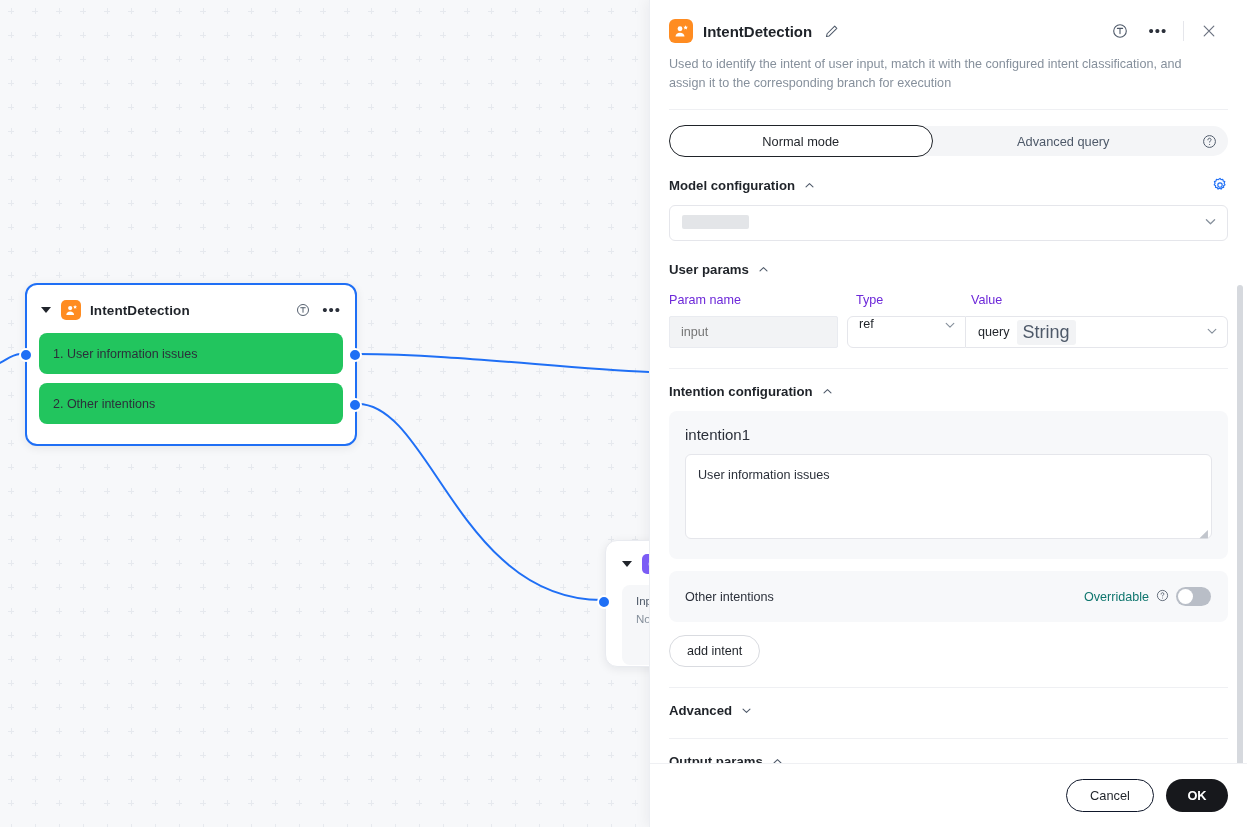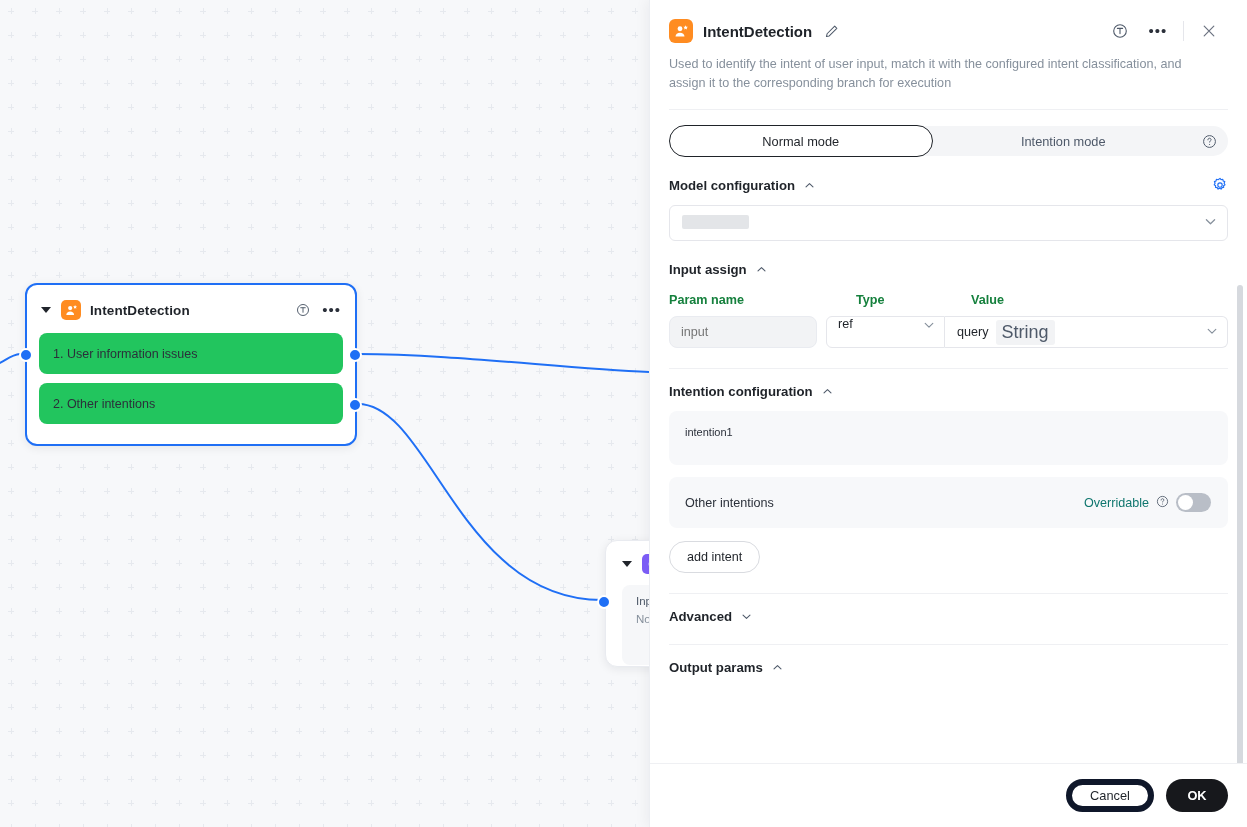--- a/index.html
+++ b/index.html
@@ -129,49 +129,49 @@
   .gear{cursor:pointer;display:flex;align-items:center;}
 
   .select{
     margin-top:12px;height:34px;border:1px solid #e5e6eb;border-radius:6px;
     display:flex;align-items:center;padding:0 10px 0 12px;cursor:pointer;background:#fff;
   }
   .select .val{flex:1;font-size:12.8px;color:#1f2329;}
   .redacted{display:inline-block;width:67px;height:14px;background:#e3e5e8;border-radius:2px;}
 
   .cols{display:flex;margin-top:16px;}
-  .col-label{font-size:12.6px;color:#15803d;font-weight:bold;}
+  .col-label{font-size:12.6px;color:#6d28d9;}
   .c1{width:187px;}
   .c2{width:115px;}
   .c3{flex:1;}
 
   .row{display:flex;margin-top:9px;gap:0;align-items:center;}
   .inp{
-    width:148px;height:32px;border:1px solid #e9ebf0;border-radius:8px;background:#f2f3f5;
+    width:169px;height:32px;border:1px solid #e9ebf0;border-radius:2px;background:#f2f3f5;
     display:flex;align-items:center;padding:0 11px;font-size:12.6px;color:#b4b8c0;
     box-sizing:border-box;
   }
   .sel-small{
     width:119px;height:32px;border:1px solid #e5e6eb;border-radius:6px 0 0 6px;background:#fff;
     display:flex;padding:0 9px 0 11px;cursor:pointer;box-sizing:border-box;
     margin-left:9px;
   }
   .sel-small .t{flex:1;font-size:12.6px;color:#1f2329;}
   .sel-value{
     flex:1;height:32px;border:1px solid #e5e6eb;border-left:none;border-radius:0 6px 6px 0;background:#fff;
     display:flex;align-items:center;padding:0 9px 0 12px;cursor:pointer;box-sizing:border-box;gap:7px;
   }
   .sel-value .q{font-size:12.6px;color:#1f2329;}
   .chip{font-size:18px;color:#4e5969;background:#f2f3f5;border-radius:3px;padding:2px 6px;}
   .sel-value .grow{flex:1;}
 
   .card{
     margin-top:12px;background:#f7f8fa;border-radius:8px;padding:15px 16px 16px 16px;
   }
-  .card-label{font-size:11px;color:#2b303a;margin-bottom:11px;}
+  .card-label{font-size:15px;color:#2b303a;margin-bottom:11px;}
   .ta{
     width:100%;height:85px;border:1px solid #e5e6eb;border-radius:6px;background:#fff;
     box-sizing:border-box;padding:11px 12px;font-size:12.6px;color:#2b303a;
     font-family:"Liberation Sans",sans-serif;resize:none;line-height:18px;position:relative;
   }
   .ta-wrap{position:relative;}
   .grip{position:absolute;right:4px;bottom:3px;color:#c2c6cd;font-size:11px;pointer-events:none;}
 
   .card-row{
     margin-top:12px;background:#f7f8fa;border-radius:8px;height:51px;
@@ -198,21 +198,21 @@
 
   
   .sbar{position:absolute;right:5px;top:175px;width:6px;height:565px;border-radius:3px;background:#d6d9de;cursor:pointer;z-index:9;}
 
   
   .p-footer{
     flex:0 0 auto;height:63px;border-top:1px solid #eff0f3;
     display:flex;align-items:center;justify-content:flex-end;gap:12px;padding-right:20px;background:#fff;
   }
   .btn-cancel{
-    height:33px;min-width:88px;border:6px solid #0f172a;border-radius:17px;background:#fff;
+    height:33px;min-width:88px;border:1px solid #0f172a;border-radius:17px;background:#fff;
     font-size:12.8px;color:#1f2329;cursor:pointer;font-family:"Liberation Sans",sans-serif;
   }
   .btn-ok{
     height:33px;min-width:62px;border:none;border-radius:17px;background:#17181c;
     font-size:12.8px;color:#ffffff;cursor:pointer;font-family:"Liberation Sans",sans-serif;font-weight:700;
   }
 </style>
 </head>
 <body>
 
@@ -315,21 +315,21 @@
       </div>
       <div class="p-desc">Used to identify the intent of user input, match it with the configured intent classification, and assign it to the corresponding branch for execution</div>
       <div class="p-divider"></div>
     </div>
 
     <div class="p-scroll">
 
       
       <div class="seg">
         <div class="seg-item active">Normal mode</div>
-        <div class="seg-item">Intention mode</div>
+        <div class="seg-item">Advanced query</div>
         <div class="seg-help">
           <svg width="15" height="15" viewBox="0 0 16 16" fill="none" stroke="#4e5969" stroke-width="1.05">
             <circle cx="8" cy="8" r="6.3"></circle>
             <path d="M6.3 6.2c0-1 .8-1.7 1.7-1.7s1.7.7 1.7 1.6c0 1.2-1.6 1.2-1.6 2.5" stroke-linecap="round"></path>
             <circle cx="8.05" cy="11.2" r=".62" fill="#4e5969" stroke="none"></circle>
           </svg>
         </div>
       </div>
 
       
@@ -352,21 +352,21 @@
         <div class="val"><span class="redacted"></span></div>
         <span>
           <svg width="13" height="13" viewBox="0 0 12 12" fill="none" stroke="#86909c" stroke-width="1.15" stroke-linecap="round" stroke-linejoin="round">
               <path d="M2.2 4.4L6 8.1l3.8-3.7"></path>
             </svg>
         </span>
       </div>
 
       
       <div class="sec-head">
-        <div class="sec-title">Input assign</div>
+        <div class="sec-title">User params</div>
         <div class="chev">
           <svg width="11" height="11" viewBox="0 0 12 12" fill="none" stroke="#4e5969" stroke-width="1.15" stroke-linecap="round" stroke-linejoin="round">
               <path d="M2.2 7.6L6 3.9l3.8 3.7"></path>
             </svg>
         </div>
       </div>
       <div class="cols">
         <div class="col-label c1">Param name</div>
         <div class="col-label c2">Type</div>
         <div class="col-label c3">Value</div>
@@ -400,20 +400,24 @@
         <div class="sec-title">Intention configuration</div>
         <div class="chev">
           <svg width="11" height="11" viewBox="0 0 12 12" fill="none" stroke="#4e5969" stroke-width="1.15" stroke-linecap="round" stroke-linejoin="round">
               <path d="M2.2 7.6L6 3.9l3.8 3.7"></path>
             </svg>
         </div>
       </div>
 
       <div class="card">
         <div class="card-label">intention1</div>
+        <div class="ta-wrap">
+          <textarea class="ta" style="">User information issues</textarea>
+          <span class="grip">◢</span>
+        </div>
       </div>
 
       <div class="card-row">
         <div class="lbl">Other intentions</div>
         <div class="ovr">
           <span class="t">Overridable</span>
           <span>
             <svg width="13" height="13" viewBox="0 0 16 16" fill="none" stroke="#4e5969" stroke-width="1.05">
               <circle cx="8" cy="8" r="6.3"></circle>
               <path d="M6.3 6.2c0-1 .8-1.7 1.7-1.7s1.7.7 1.7 1.6c0 1.2-1.6 1.2-1.6 2.5" stroke-linecap="round"></path>

